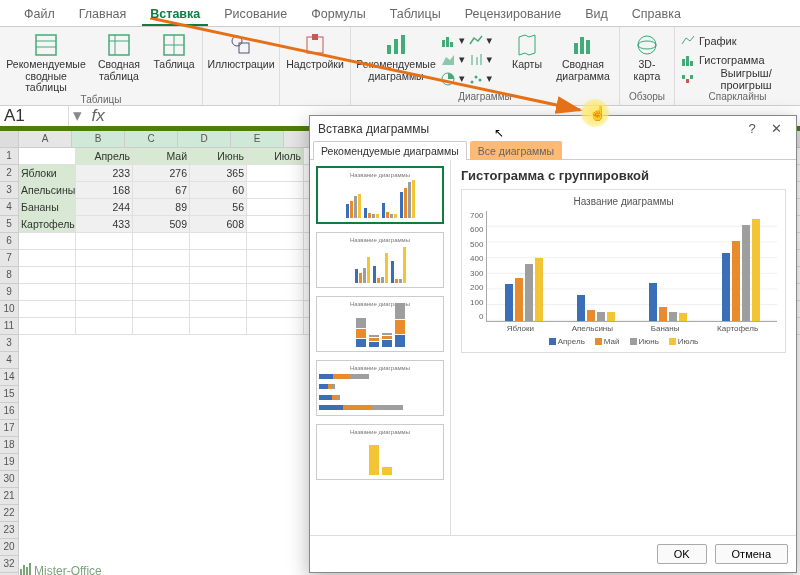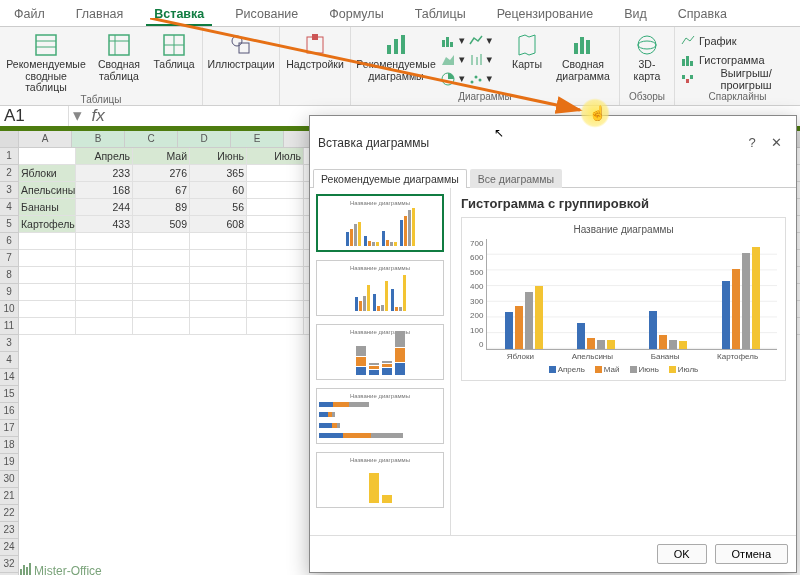--- a/index.html
+++ b/index.html
@@ -1,16 +1,16 @@
 <!DOCTYPE html>
 <html><head>
 <meta charset="utf-8">
 <style>
 html,body{margin:0;padding:0;font-family:"Segoe UI",Arial,sans-serif;font-size:12px;color:#333;background:#fff;width:800px;height:575px;overflow:hidden}
-.tabs{display:flex;gap:15px;padding:4px 6px 0 6px;border-bottom:1px solid #ccc;font-size:12.5px}
+.tabs{display:flex;gap:8px;padding:4px 6px 0 16px;border-bottom:1px solid #ccc;font-size:12.5px}
 .tab{padding:3px 8px;cursor:pointer;color:#686868}
 .tab.active{color:#107c41;border-bottom:2px solid #107c41;font-weight:600}
 .ribbon{display:flex;background:#f5f5f5;border-bottom:1px solid #d0d0d0;height:78px}
 .rgroup{border-right:1px solid #ddd;padding:2px 6px;text-align:center;position:relative;display:flex;flex-direction:column;justify-content:space-between}
 .rgroup .items{display:flex;align-items:flex-start;gap:6px;flex:1}
 .rgroup .lbl{font-size:10px;color:#666;padding-bottom:1px}
 .bigbtn{display:flex;flex-direction:column;align-items:center;justify-content:flex-start;gap:2px;width:54px;padding-top:4px;font-size:10.5px;line-height:1.1;cursor:pointer}
 .bigbtn svg{width:28px;height:24px}
 .smallrow{display:flex;flex-direction:column;align-items:flex-start;gap:2px;padding-top:3px}
 .smallbtn{display:flex;align-items:center;gap:4px;font-size:11px;height:17px;cursor:pointer}
@@ -27,25 +27,25 @@
 .colhdr div.sel{background:#cfe8d7}
 .grid .row{display:flex;height:16px;border-bottom:1px solid #e0e0e0}
 .grid .c{width:52px;border-right:1px solid #e0e0e0;height:16px;font-size:10.5px;padding:0 2px;overflow:hidden;white-space:nowrap;line-height:16px}
 .grid .c.h{background:#d7e8d3;text-align:right;font-weight:500}
 .grid .c.lab{background:#d7e8d3;text-align:left}
 .grid .c.val{text-align:right;background:#f0f0f0}
 .grid .c.colA{background:#fff;text-align:left}
 .watermark{position:absolute;bottom:8px;left:20px;font-size:12px;color:#7aa37a;font-weight:500;display:flex;align-items:center;gap:2px}
 .watermark .bars span{display:inline-block;width:2px;margin-right:1px;background:#7aa37a}
 .dialog{position:absolute;left:309px;top:115px;width:486px;height:456px;background:#fff;border:1px solid #888;box-shadow:0 6px 20px rgba(0,0,0,.3);display:flex;flex-direction:column}
-.dlg-title{display:flex;align-items:center;justify-content:space-between;padding:19px 8px;font-size:12px}
+.dlg-title{display:flex;align-items:center;justify-content:space-between;padding:5px 8px;font-size:12px}
 .dlg-title .right span{padding:0 6px;cursor:pointer;font-size:13px;color:#555}
 .dlg-tabs{display:flex;border-bottom:1px solid #ccc;font-size:10.5px}
 .dlg-tabs div{padding:3px 7px;border:1px solid #ccc;border-bottom:none;margin-bottom:-1px;margin-left:3px;background:#fff;cursor:pointer;border-radius:2px 2px 0 0}
-.dlg-tabs div.inactive{background:#e5e5e5;border-color:transparent;color:#666}
+.dlg-tabs div.inactive{background:#fdba74;border-color:transparent;color:#666}
 .dlg-body{flex:1;display:flex;overflow:hidden}
 .thumbs{width:128px;border-right:1px solid #ddd;overflow-y:auto;padding:6px;position:relative}
 .thumbs::-webkit-scrollbar{width:10px}
 .thumbs::-webkit-scrollbar-thumb{background:#bbb;border-radius:4px}
 .thumb{border:1px solid #ccc;margin-bottom:8px;padding:4px 2px;font-size:6px;text-align:center;color:#777;cursor:pointer}
 .thumb.sel{border:2px solid #107c41}
 .thumb .tt{font-size:6px;margin-bottom:2px}
 .minichart{display:flex;align-items:flex-end;justify-content:center;gap:3px;height:38px}
 .minigroup{display:flex;align-items:flex-end;gap:1px}
 .minigroup span{display:inline-block;width:3px}
@@ -259,21 +259,21 @@
       <div>14</div>
       <div>15</div>
       <div>16</div>
       <div>17</div>
       <div>18</div>
       <div>19</div>
       <div>30</div>
       <div>21</div>
       <div>22</div>
       <div>23</div>
-      <div>24</div>
+      <div>20</div>
       <div>32</div>
       <div>26</div>
   </div>
   <div class="cols">
     <div class="colhdr">
       <div>A</div>
         <div class="sel">B</div>
         <div class="sel">C</div>
         <div class="sel">D</div>
         <div class="sel">E</div>

